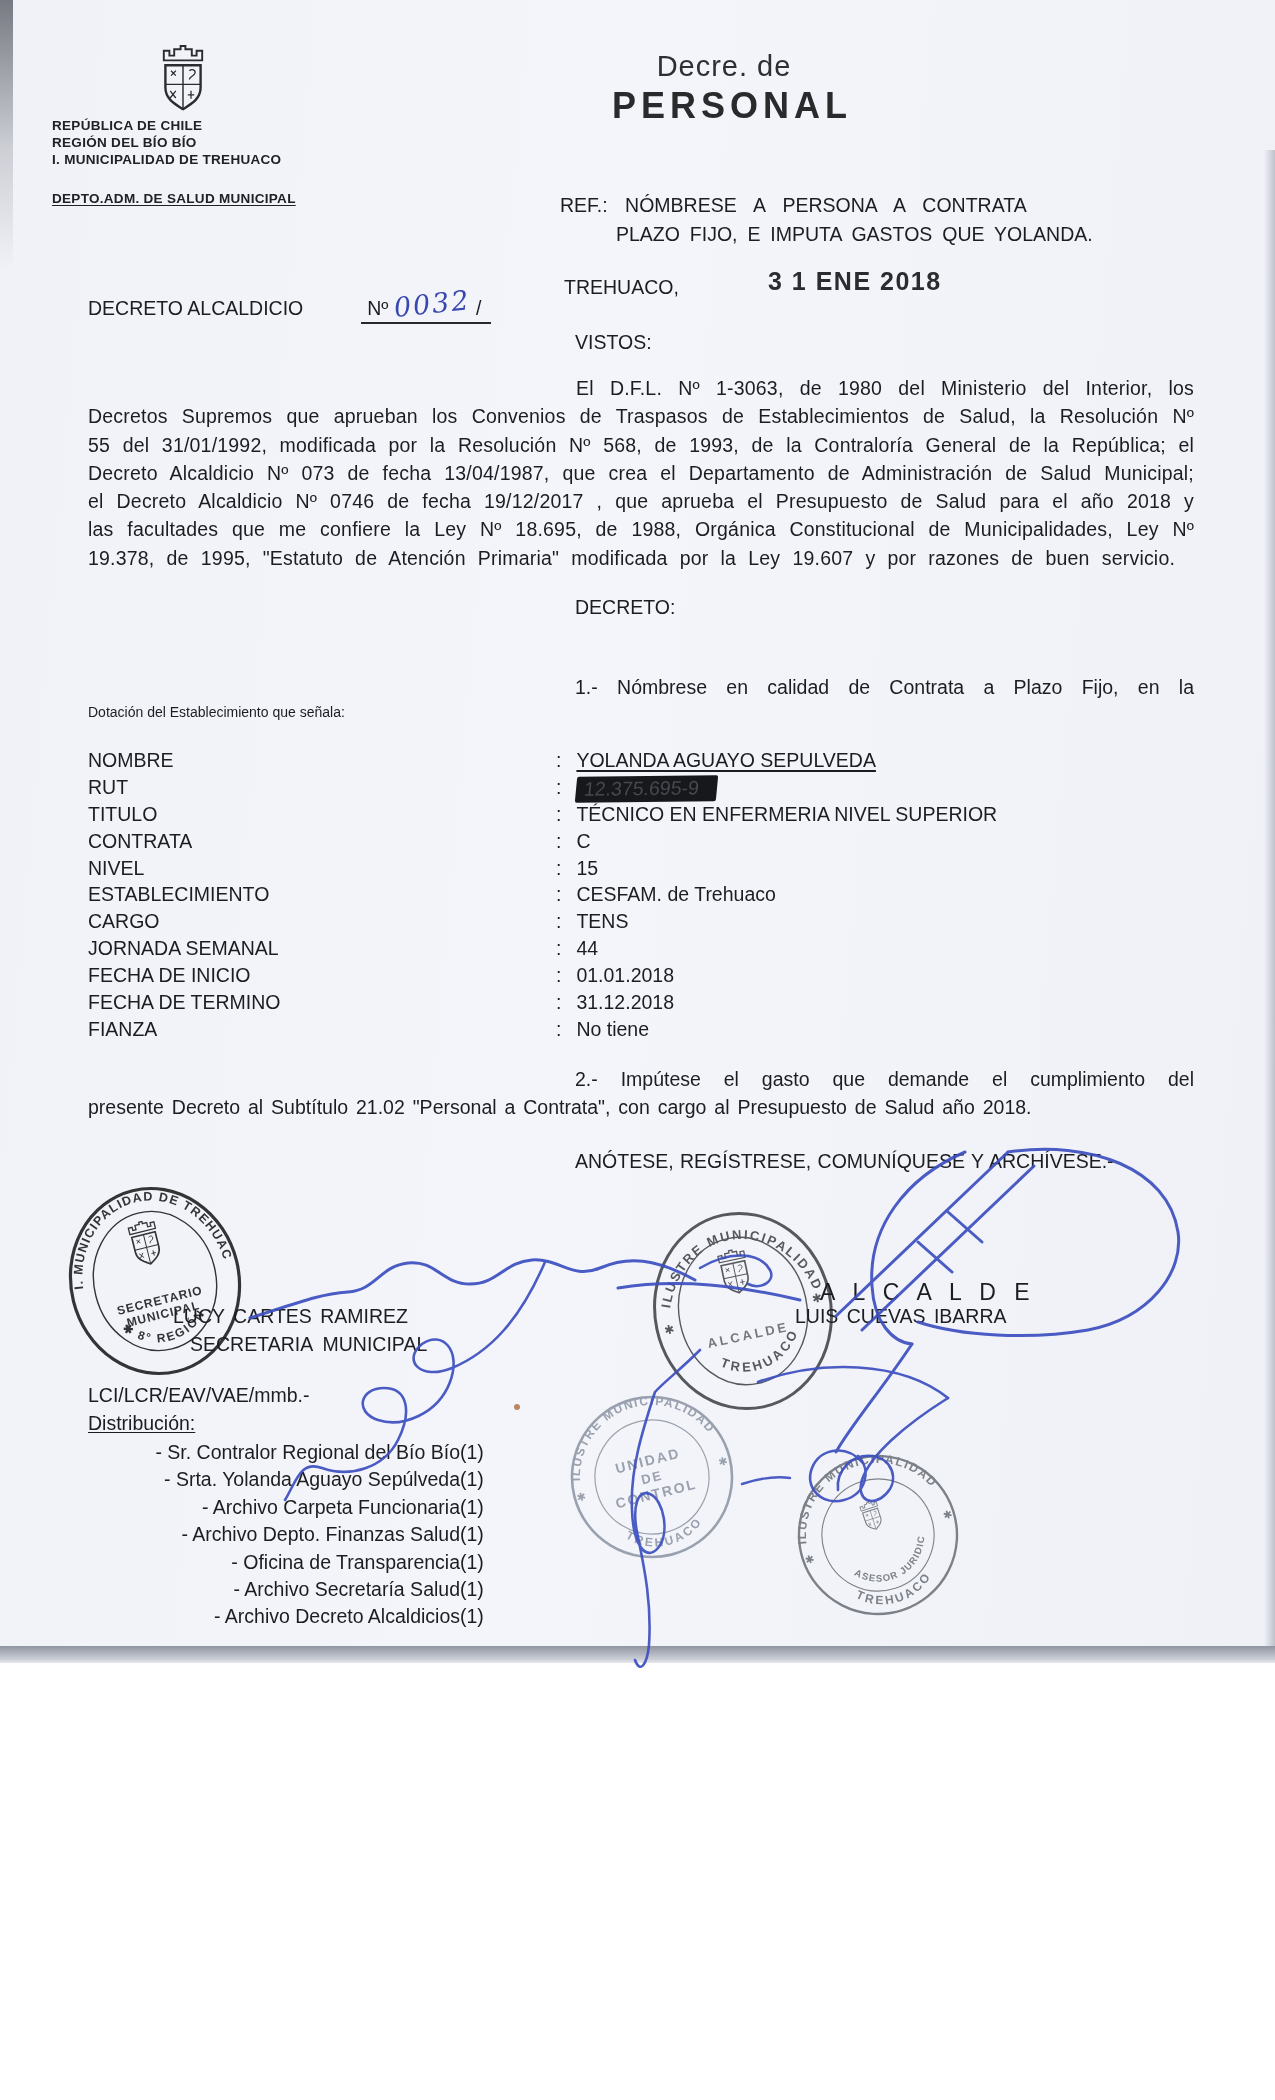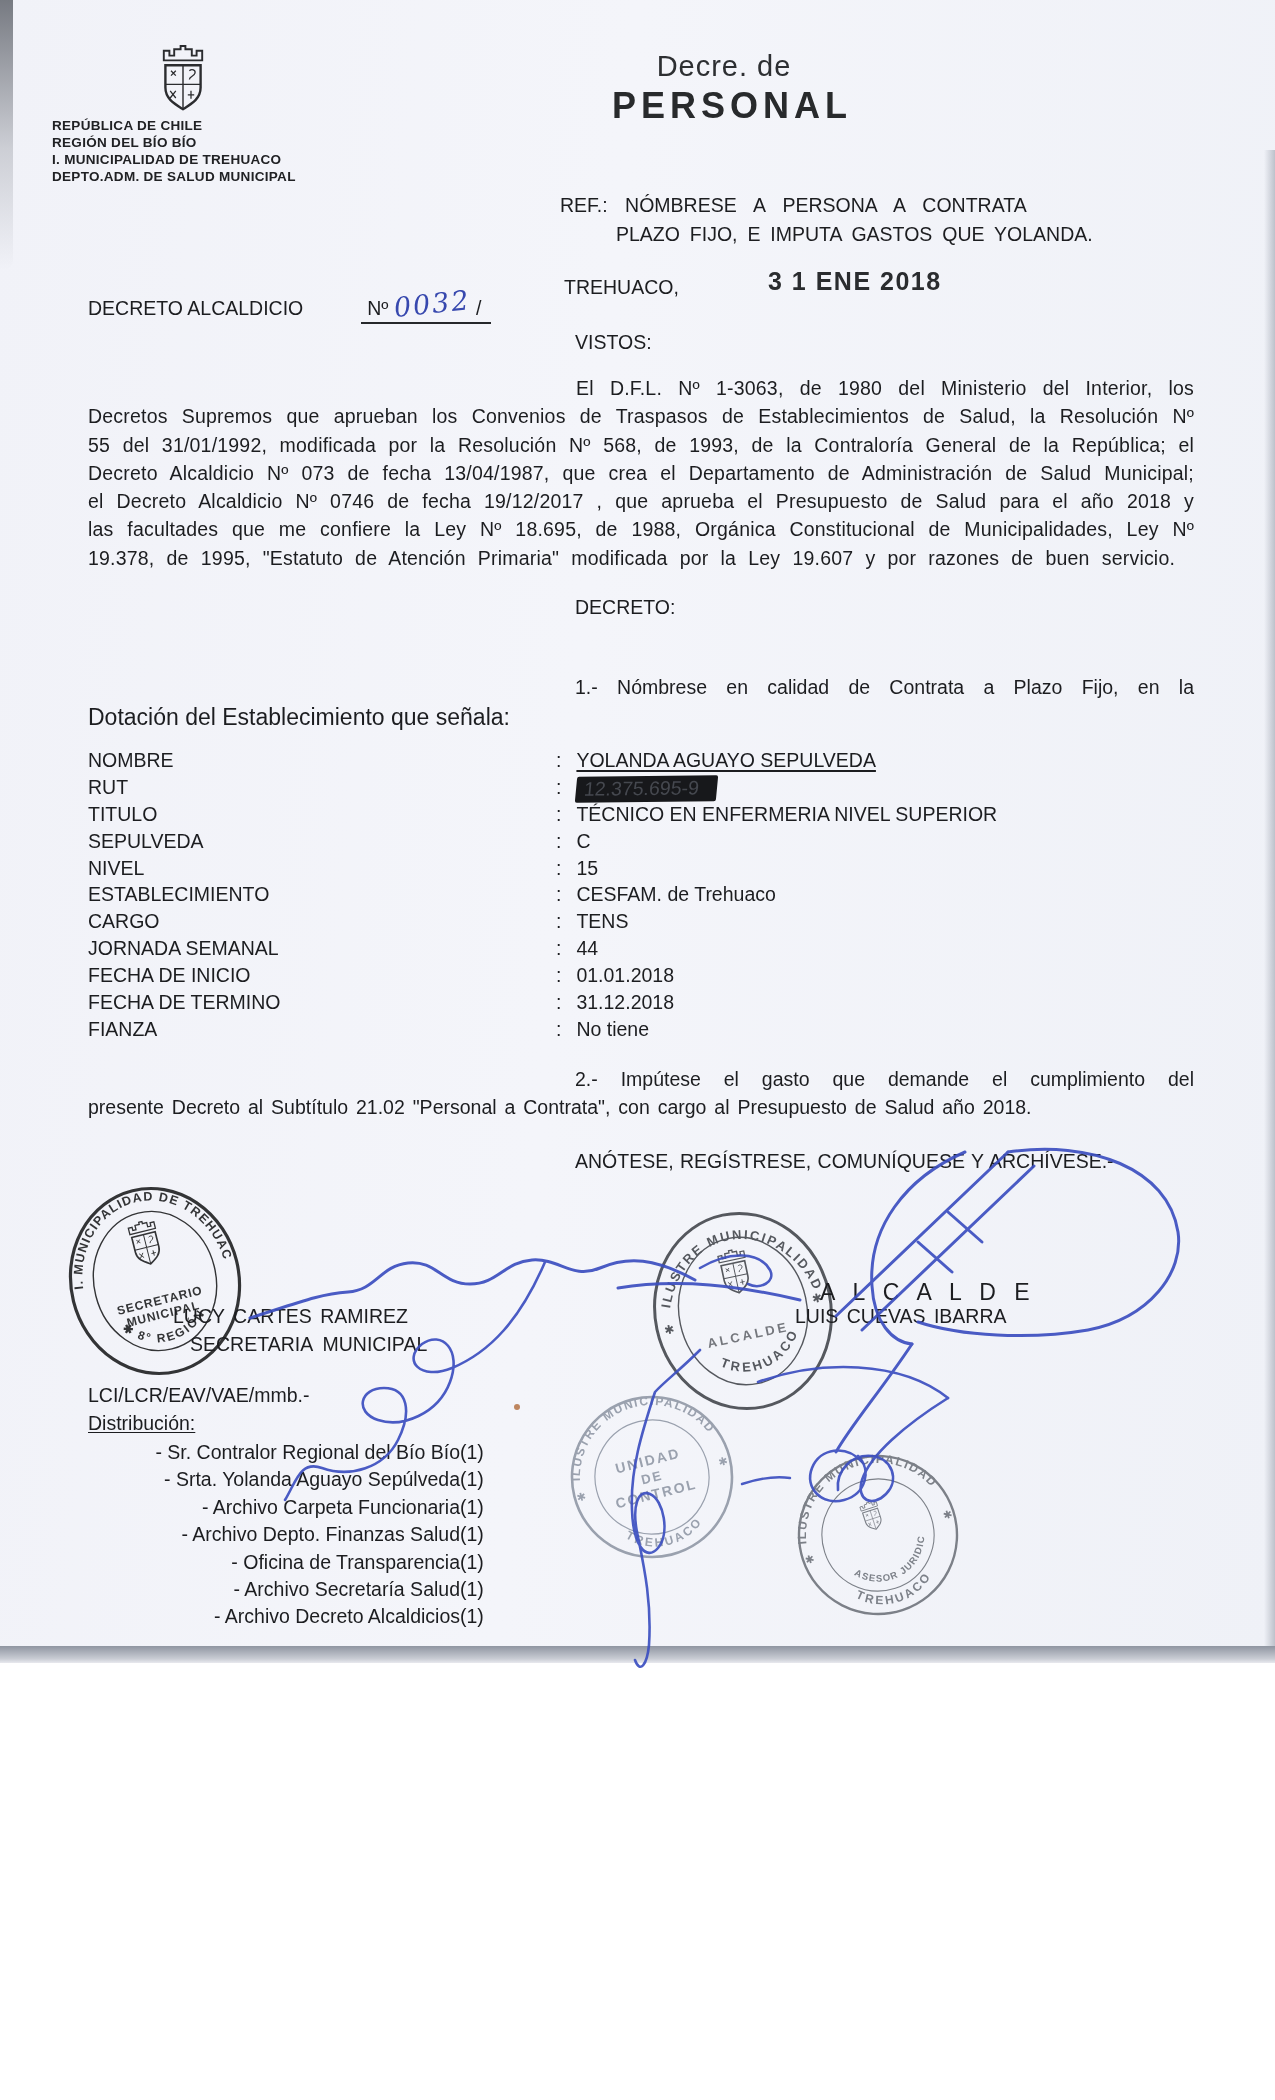--- a/index.html
+++ b/index.html
@@ -13,21 +13,21 @@
          background:linear-gradient(180deg,#8f95a1 0%,#c9ccd4 75%,#e8e9ee 100%);}
   .edge-left-top{position:absolute;left:0;top:0;width:13px;height:270px;
          background:linear-gradient(180deg,rgba(88,92,100,.8),rgba(120,124,132,.3) 55%,rgba(120,124,132,0));
          border-radius:0 0 10px 0;}
   .edge-right{position:absolute;right:0;top:150px;width:11px;height:1496px;
          background:linear-gradient(270deg,#b4b9c3,rgba(180,185,195,0));opacity:.85;}
   
   .org-block{left:52px;top:44px;width:262px;}
   .org-logo{width:48px;height:68px;margin:0 auto 5px auto;color:#2b2c2f;}
   .org-line{font-size:13.5px;font-weight:700;line-height:17px;letter-spacing:.3px;color:#202124;}
-  .org-line.u{text-underline-offset:2px;}
+  .org-line.u{text-decoration:underline;text-underline-offset:2px;margin-top:22px;}
   .hdr-stamp{left:612px;top:50px;width:224px;text-align:center;color:#2d2f32;}
   .hdr-stamp .l1{font-size:29px;letter-spacing:1px;}
   .hdr-stamp .l2{font-size:36px;font-weight:700;letter-spacing:5px;margin-top:2px;color:#282a2c;}
   
   .ref{left:560px;top:194px;font-size:19.5px;white-space:nowrap;}
   .ref .r1{word-spacing:12px;}
   .ref .r2{word-spacing:4.5px;margin-left:56px;margin-top:6px;}
   .place{left:564px;top:276px;font-size:19.5px;}
   .datestamp{left:768px;top:266px;font-size:25px;font-weight:700;letter-spacing:1.5px;
              color:#2a2c2f;transform:scaleY(1.06);transform-origin:left top;}
@@ -35,21 +35,21 @@
   .decree-gap{display:inline-block;width:58px;}
   .decree-uline{border-bottom:2px solid #26282b;padding:0 10px 2px 6px;display:inline-block;}
   .hand{font-family:"DejaVu Serif",serif;font-style:italic;font-size:27px;color:#3748ae;
         display:inline-block;transform:rotate(-6deg) translateY(-2px);letter-spacing:2px;line-height:0;}
   .vistos-label{left:575px;top:331px;font-size:19.5px;}
   .para{font-size:19.5px;line-height:28.3px;text-align:justify;word-spacing:6.5px;letter-spacing:.2px;}
   .vistos-para{left:88px;top:374px;width:1106px;text-indent:488px;}
   .decreto-label{left:575px;top:596px;font-size:19.5px;}
   .jline{font-size:19.5px;text-align:justify;text-align-last:justify;white-space:normal;}
   .p1a{left:575px;top:676px;width:619px;}
-  .p1b{left:88px;top:704px;font-size:23px;}
+  .p1b{left:88px;top:704px;font-size:14px;}
   .p2a{left:575px;top:1068px;width:619px;}
   .p2b{left:88px;top:1096px;font-size:19.5px;word-spacing:2.5px;}
   .closing{left:575px;top:1150px;font-size:19.5px;word-spacing:1px;}
   
   .fields{left:88px;top:749px;width:1110px;}
   .frow{display:flex;height:26.9px;font-size:19.5px;align-items:flex-start;}
   .flabel{width:468px;flex:none;}
   .fcolon{flex:none;}
   .fvalue{margin-left:15px;}
   .uline{text-decoration:underline;text-underline-offset:3px;text-decoration-thickness:1.5px;}
@@ -136,21 +136,21 @@
       <span class="flabel">RUT</span>
       <span class="fcolon">:</span>
       <span class="fvalue redacted">12.375.695-9</span>
     </div>
   <div class="frow">
       <span class="flabel">TITULO</span>
       <span class="fcolon">:</span>
       <span class="fvalue">TÉCNICO EN ENFERMERIA NIVEL SUPERIOR</span>
     </div>
   <div class="frow">
-      <span class="flabel">SEPULVEDA</span>
+      <span class="flabel">CONTRATA</span>
       <span class="fcolon">:</span>
       <span class="fvalue">C</span>
     </div>
   <div class="frow">
       <span class="flabel">NIVEL</span>
       <span class="fcolon">:</span>
       <span class="fvalue">15</span>
     </div>
   <div class="frow">
       <span class="flabel">ESTABLECIMIENTO</span>

